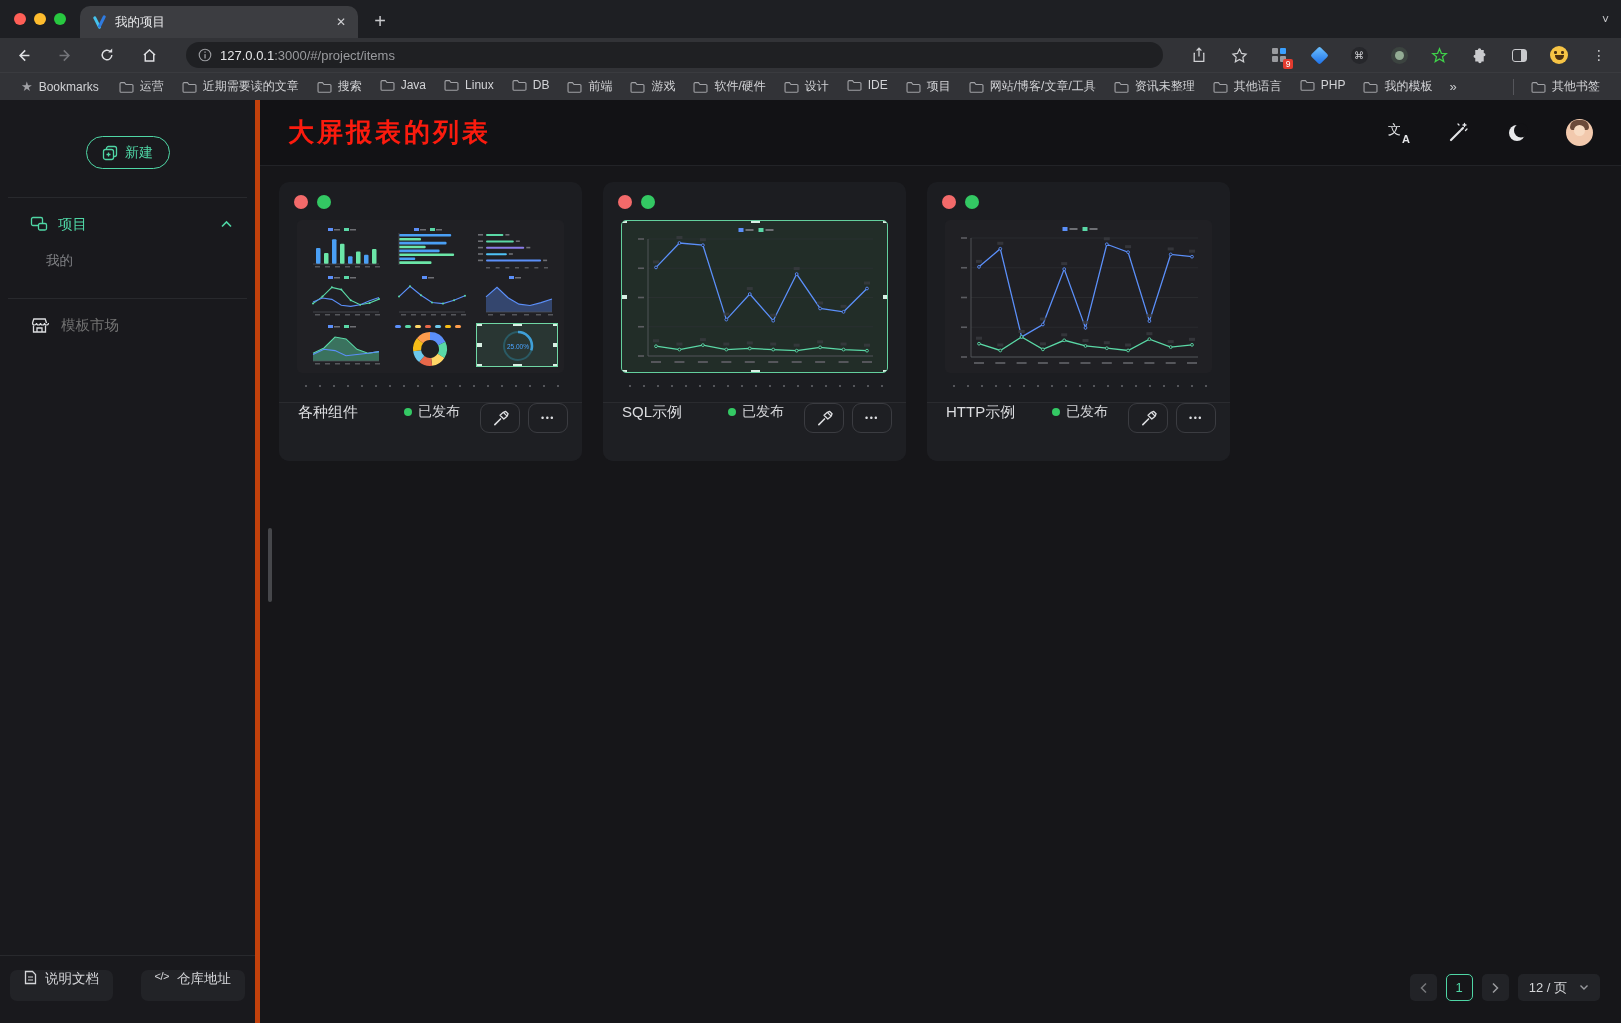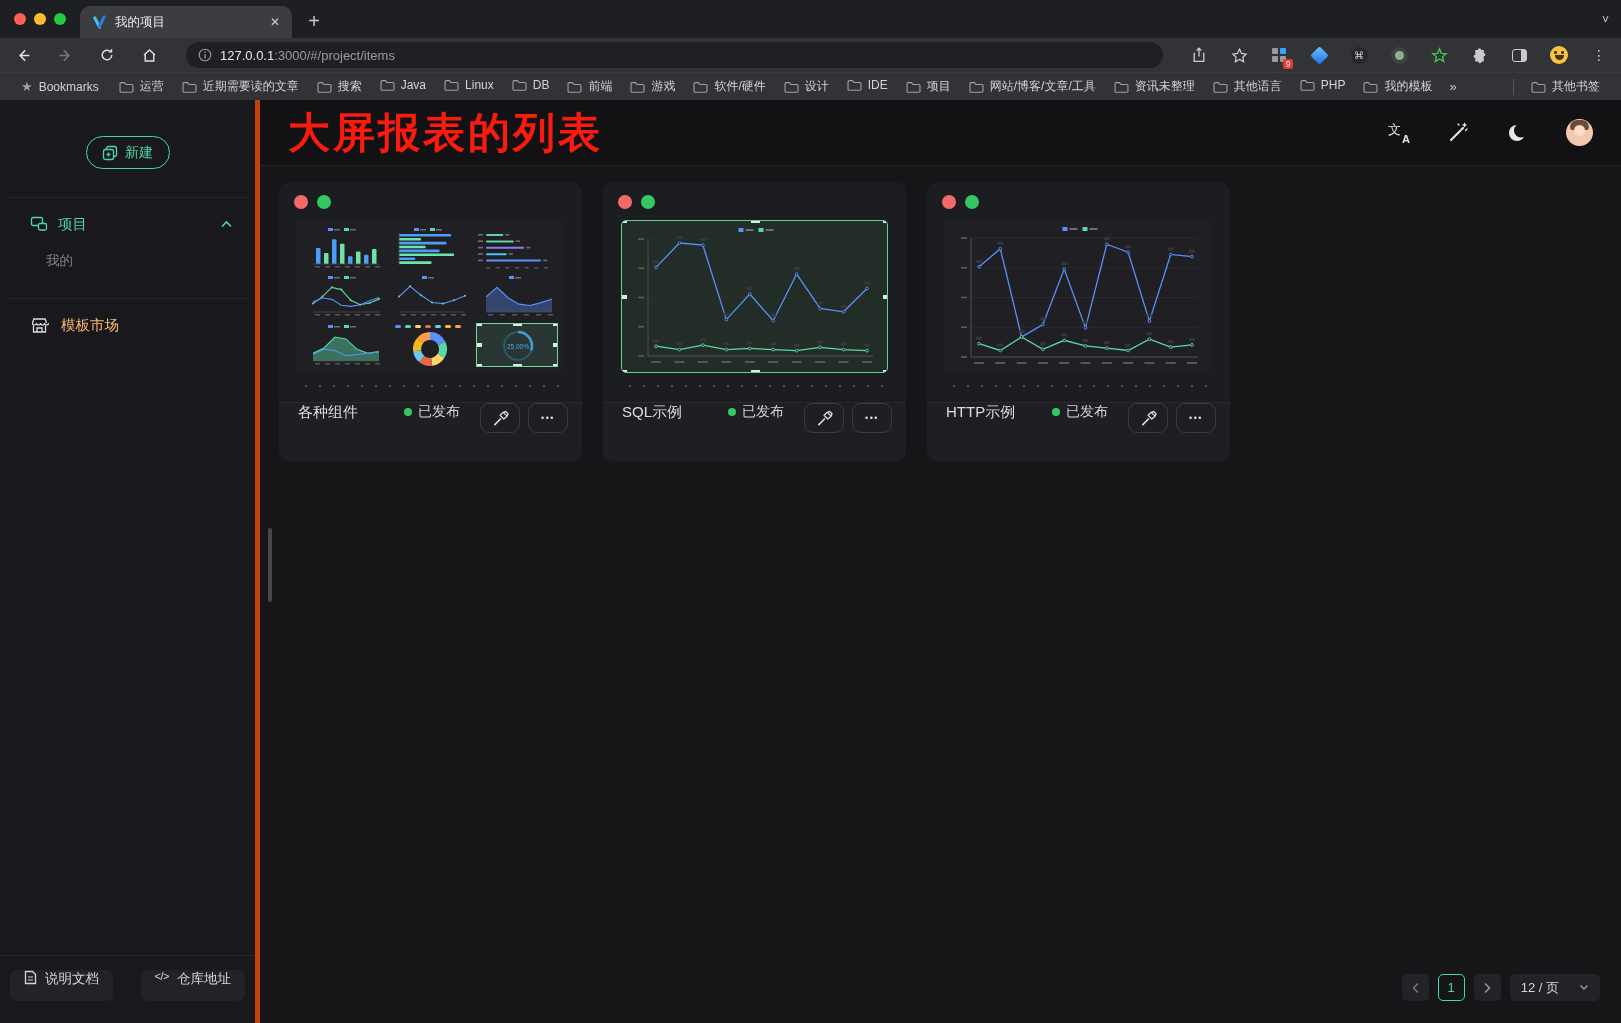--- a/index.html
+++ b/index.html
@@ -4,21 +4,21 @@
 <style>
   *{margin:0;padding:0;box-sizing:border-box;}
   html,body{width:1621px;height:1023px;overflow:hidden;background:#151518;
     font-family:"Liberation Sans","DejaVu Sans",sans-serif;}
   .window{position:relative;width:1621px;height:1023px;display:flex;flex-direction:column;}
 
   
   .tabstrip{height:38px;background:#1e1f23;display:flex;align-items:flex-end;position:relative;flex:0 0 auto;}
   .lights{display:flex;gap:8px;padding:0 14px;align-self:center;}
   .light{width:12px;height:12px;border-radius:50%;}
-  .tab{height:32px;width:212px;background:#3c3d41;border-radius:10px 10px 0 0;display:flex;
+  .tab{height:32px;width:278px;background:#3c3d41;border-radius:10px 10px 0 0;display:flex;
        align-items:center;padding:0 12px;gap:8px;color:#e8e9eb;font-size:12.5px;}
   .tab-close{margin-left:auto;color:#cfd0d3;font-size:12px;}
   .newtab{width:28px;height:28px;margin:0 0 3px 8px;color:#c7c8cb;font-size:20px;font-weight:300;
           display:flex;align-items:center;justify-content:center;border-radius:50%;}
   .strip-chevron{position:absolute;right:12px;top:13px;color:#c7c8cb;font-size:12px;}
 
   .toolbar{height:34px;background:#323337;display:flex;align-items:center;padding:0 10px;gap:16px;flex:0 0 auto;}
   .nav-ic{width:26px;height:26px;display:flex;align-items:center;justify-content:center;border-radius:50%;flex:0 0 auto;}
   .urlbar{flex:1;height:26px;background:#1f2023;border-radius:13px;margin:0 8px;display:flex;
           align-items:center;padding:0 12px;gap:8px;font-size:13px;color:#9a9b9f;min-width:0;}
@@ -57,30 +57,30 @@
   .btn-new{width:84px;height:33px;margin:0 auto;border:1px solid #4fd6a5;border-radius:17px;background:transparent;
            color:#4fd6a5;font-size:14px;display:flex;align-items:center;justify-content:center;gap:7px;}
   .sb-divider{height:1px;background:#28292d;margin:28px 8px 0;}
   .sb-section{display:flex;align-items:center;gap:10px;padding:0 22px 0 30px;height:52px;color:#4fd6a5;font-size:14.5px;}
   .sb-section .chev{margin-left:auto;}
   .sb-group{color:#7f8084;font-size:13.5px;padding:2px 0 14px 46px;}
   .sb-item{display:flex;align-items:center;gap:12px;height:40px;margin:0 6px;padding-left:54px;
            font-size:14.5px;color:#dcdde0;border-radius:8px;}
   .sb-item.active{background:#1e342c;color:#4fd6a5;}
   .sb-item + .sb-item{margin-top:10px;}
-  .sb-market{display:flex;align-items:center;gap:12px;height:52px;padding-left:30px;font-size:14.5px;color:#fdba74;}
+  .sb-market{display:flex;align-items:center;gap:12px;height:52px;padding-left:30px;font-size:14.5px;color:#737373;}
   .sb-footer{position:absolute;left:0;right:0;bottom:0;border-top:1px solid #28292d;
              padding:14px 10px 22px;display:flex;justify-content:space-between;}
   .sb-fbtn{height:31px;background:#222327;border:none;border-radius:7px;display:flex;
            gap:8px;padding:0 14px;color:#d4d5d8;font-size:13.5px;}
 
   .main{flex:1;display:flex;flex-direction:column;min-width:0;}
   .mheader{height:66px;background:#121215;border-bottom:1px solid #222327;display:flex;align-items:center;
            padding:0 28px;flex:0 0 auto;}
-  .mtitle{font-size:42px;font-weight:bold;color:#fb1b0e;letter-spacing:3px;}
+  .mtitle{font-size:26px;font-weight:bold;color:#fb1b0e;letter-spacing:3px;}
   .hicons{margin-left:auto;display:flex;align-items:center;gap:36px;}
   .hicon{display:flex;align-items:center;justify-content:center;width:24px;height:24px;}
   .translate{position:relative;width:22px;height:20px;color:#e4e5e8;}
   .translate .zh{position:absolute;left:0;top:-2px;font-size:13px;}
   .translate .en{position:absolute;right:0;bottom:-2px;font-size:11px;font-weight:bold;}
   .avatar{width:27px;height:27px;border-radius:50%;background:#f2c9ad;position:relative;overflow:hidden;}
   .avatar:before{content:"";position:absolute;left:4px;top:1px;width:19px;height:10px;border-radius:9px 9px 4px 4px;background:#6b4a3a;}
   .avatar:after{content:"";position:absolute;left:8px;top:6px;width:11px;height:11px;border-radius:50%;background:#f8dcc4;}
 
   .content{flex:1;position:relative;padding:16px 0 0 19px;min-height:0;}
@@ -107,21 +107,21 @@
   .mini{position:relative;overflow:hidden;}
   .mini.selected{background:rgba(111,214,164,0.12);border:1px solid #6fd6a4;}
 
   .scrollthumb{position:absolute;left:268px;top:428px;width:4px;height:74px;background:#46474b;border-radius:2px;}
 
   .pagination{position:absolute;right:21px;bottom:22px;display:flex;align-items:center;gap:9px;}
   .pg-btn{min-width:27px;height:27px;background:#222327;border:none;border-radius:5px;color:#8a8b8f;
           display:flex;align-items:center;justify-content:center;font-size:13px;}
   .pg-btn.current{background:transparent;border:1px solid #4fd6a5;color:#4fd6a5;}
   .pg-size{height:27px;background:#222327;border:none;border-radius:5px;display:flex;align-items:center;
-           gap:20px;padding:0 11px;color:#d4d5d8;font-size:13px;}
+           gap:12px;padding:0 11px;color:#d4d5d8;font-size:13px;}
 </style>
 </head>
 <body>
 
 <div class="window">
 
   <div class="tabstrip">
     <div class="lights">
       <span class="light" style="background:#ff5f57"></span>
       <span class="light" style="background:#febc2e"></span>

